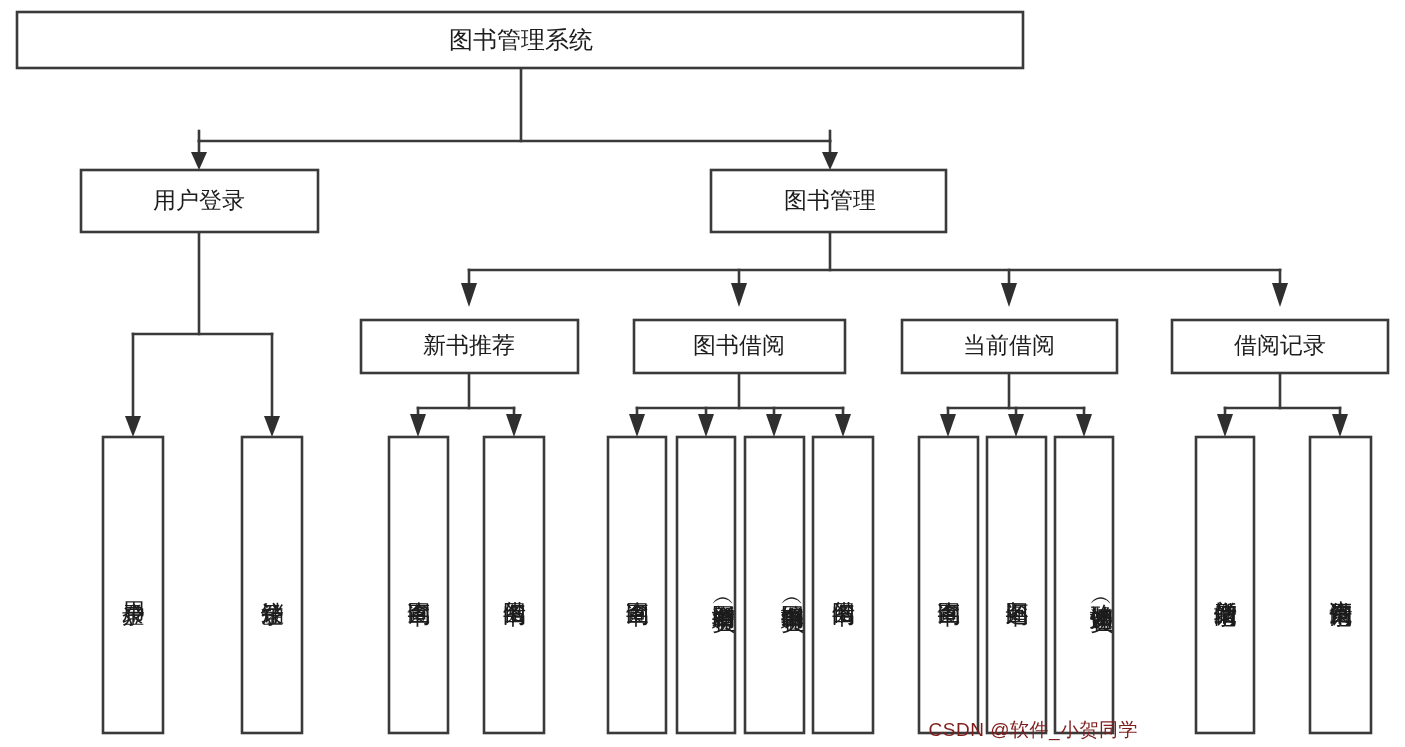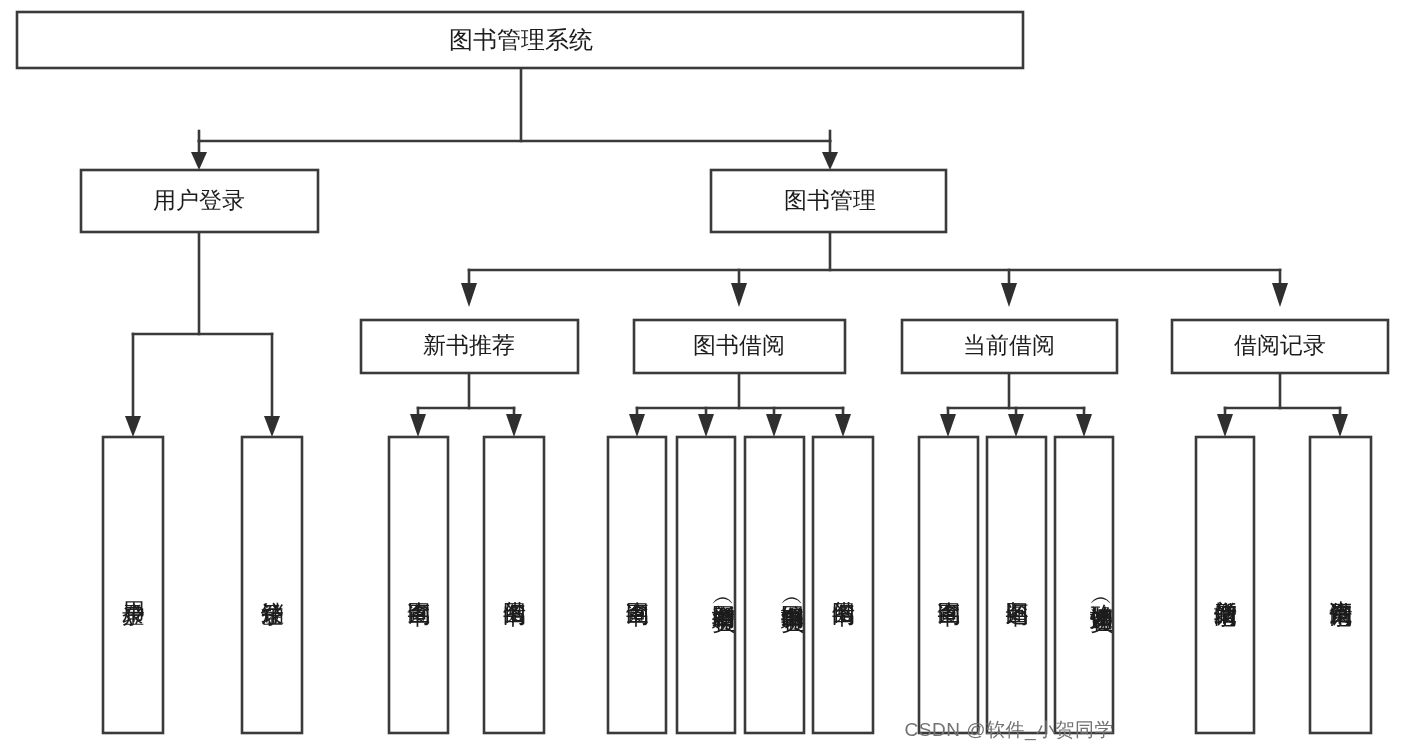--- a/index.html
+++ b/index.html
@@ -12,20 +12,21 @@
     width: 1405px;
     height: 747px;
     font-family: "Liberation Sans", "DejaVu Sans", sans-serif;
     overflow: hidden;
   }
   #diagram-root {
     position: relative;
     width: 1122px;
     height: 747px;
     background: #ffffff;
+    padding-left: 24px;
   }
   svg.diagram-canvas {
     position: absolute;
     left: 0;
     top: 0;
     width: 1405px;
     height: 747px;
     display: block;
   }
   .node-box {
@@ -72,21 +73,21 @@
     white-space: nowrap;
     pointer-events: none;
     box-sizing: border-box;
   }
   .watermark {
     position: absolute;
     right: 8px;
     bottom: 4px;
     font-family: "Liberation Sans", "DejaVu Sans", sans-serif;
     font-size: 19px;
-    color: #737373;
+    color: #7f1d1d;
     white-space: nowrap;
     letter-spacing: 0.5px;
   }
 </style>
 </head>
 <body>
 
 <div id="diagram-root">
 
   <svg class="diagram-canvas" viewBox="0 0 1405 747">

